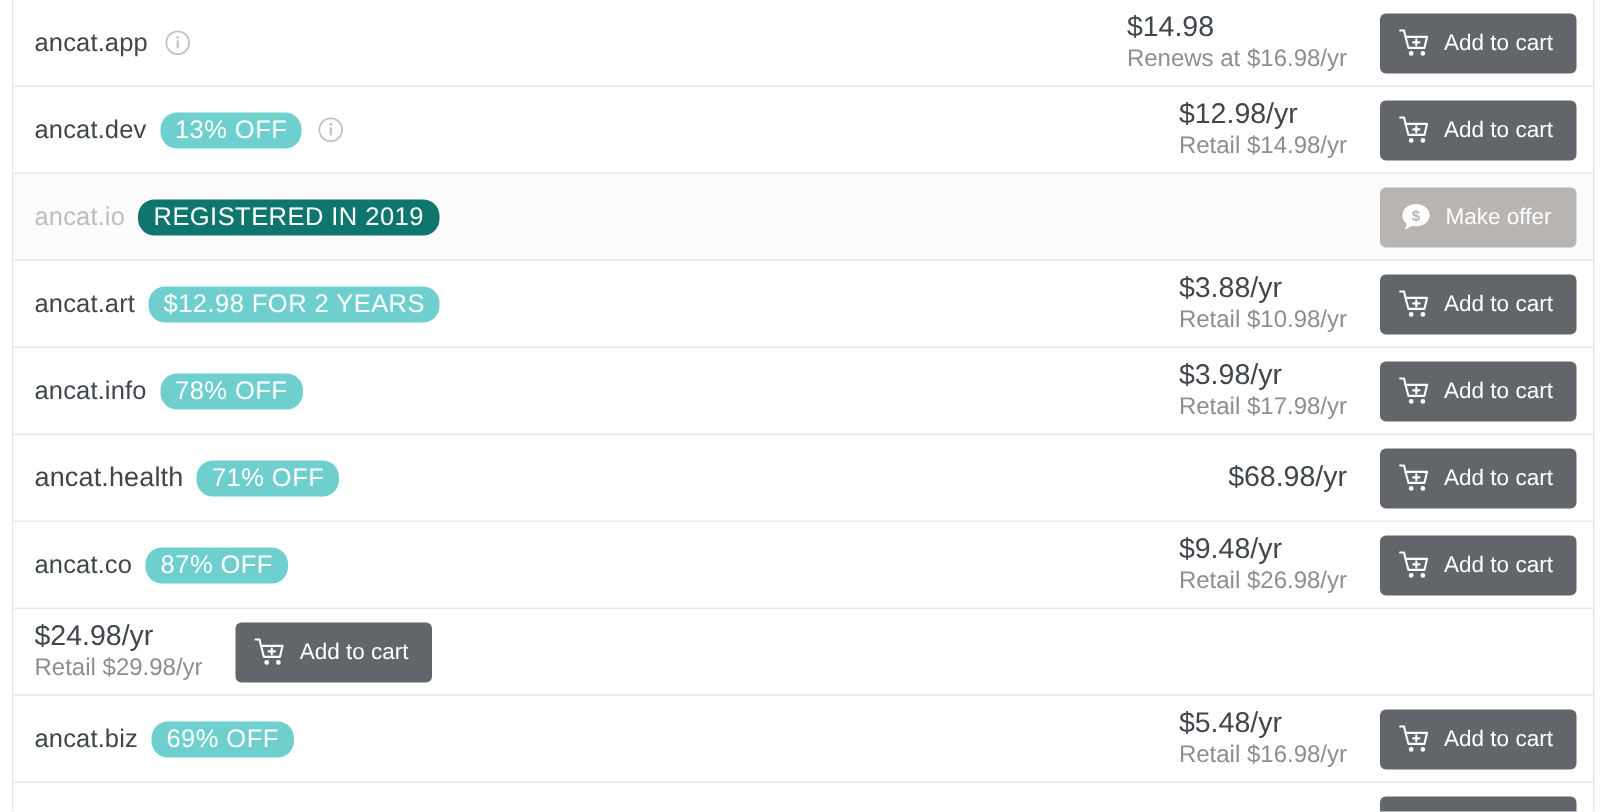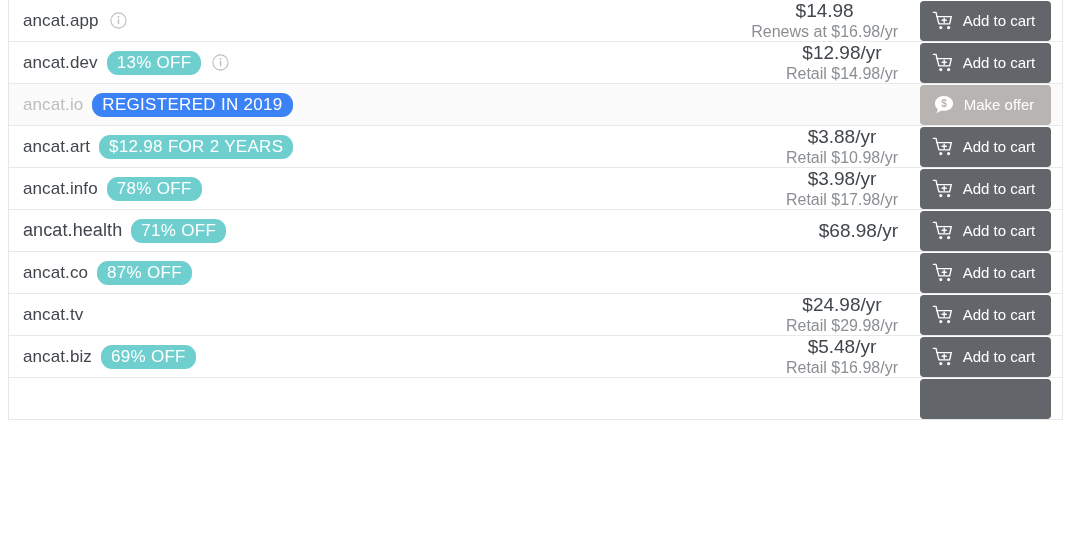--- a/index.html
+++ b/index.html
@@ -22,21 +22,21 @@
     width: 1055px;
     border-left: 1px solid #e6e6e6;
     border-right: 1px solid #e6e6e6;
     background: #ffffff;
   }
 
   .result-row {
     position: relative;
     display: flex;
     align-items: center;
-    height: 42px;
+    height: 58px;
     border-bottom: 1px solid #e9e9e9;
     background: #ffffff;
     padding-left: 14px;
     padding-right: 11px;
   }
   .result-row.first { border-top: none; }
   .result-row.unavailable { background: #fbfbfb; }
 
   
   .domain-cell {
@@ -59,38 +59,38 @@
     margin-left: 9px;
     padding: 3px 10px 4px;
     border-radius: 11px;
     background: #6fcfcf;
     color: #ffffff;
     font-size: 17px;
     line-height: 1;
     letter-spacing: .3px;
     white-space: nowrap;
   }
-  .badge.grey { background: #3b82f6; }
+  .badge.grey { background: #0f766e; }
 
   .info-icon {
     display: inline-flex;
     align-items: center;
     justify-content: center;
     margin-left: 11px;
     width: 17px;
     height: 17px;
     flex: 0 0 auto;
   }
   .info-icon svg { display: block; }
 
   
   .price-cell {
     display: flex;
     flex-direction: column;
-    align-items: center;
+    align-items: flex-start;
     justify-content: center;
     text-align: right;
     margin-right: 22px;
     flex: 0 0 auto;
   }
   .price-main {
     font-size: 19px;
     color: #40464c;
     line-height: 1.12;
     white-space: nowrap;
@@ -302,40 +302,40 @@
     </button>
   </div>
 
   <div class="result-row">
     <div class="domain-cell">
       <span class="domain-name">ancat.co</span>
       <span class="badge">87% OFF</span>
 
     </div>
 
-
-    <button class="action-btn">
-      <span class="btn-icon">
-        <svg width="22" height="22" viewBox="0 0 24 24" aria-hidden="true">
-          <path d="M1.5 2.6h2.9l1.1 4.6" fill="none" stroke="#ffffff" stroke-width="1.5" stroke-linecap="round" stroke-linejoin="round"></path>
-          <path d="M5.5 7.2h15.6l-1.9 8.0H7.6L5.5 7.2z" fill="none" stroke="#ffffff" stroke-width="1.5" stroke-linecap="round" stroke-linejoin="round"></path>
-          <path d="M13.3 8.9v4.6M11.0 11.2h4.6" fill="none" stroke="#ffffff" stroke-width="1.5" stroke-linecap="round"></path>
-          <circle cx="9.6" cy="19.2" r="1.7" fill="#ffffff"></circle>
-          <circle cx="18.1" cy="19.2" r="1.7" fill="#ffffff"></circle>
-        </svg>
-      </span>
-      <span class="btn-label">Add to cart</span>
-    </button>
-  </div>
-
-  <div class="result-row">
-    <div class="domain-cell">
-      <span class="domain-name">ancat.tv</span>
-
-    </div>
+    <div class="price-cell">
+      <span class="price-main">$9.48/yr</span>
+      <span class="price-sub">Retail $26.98/yr</span>
+    </div>
+
+    <button class="action-btn">
+      <span class="btn-icon">
+        <svg width="22" height="22" viewBox="0 0 24 24" aria-hidden="true">
+          <path d="M1.5 2.6h2.9l1.1 4.6" fill="none" stroke="#ffffff" stroke-width="1.5" stroke-linecap="round" stroke-linejoin="round"></path>
+          <path d="M5.5 7.2h15.6l-1.9 8.0H7.6L5.5 7.2z" fill="none" stroke="#ffffff" stroke-width="1.5" stroke-linecap="round" stroke-linejoin="round"></path>
+          <path d="M13.3 8.9v4.6M11.0 11.2h4.6" fill="none" stroke="#ffffff" stroke-width="1.5" stroke-linecap="round"></path>
+          <circle cx="9.6" cy="19.2" r="1.7" fill="#ffffff"></circle>
+          <circle cx="18.1" cy="19.2" r="1.7" fill="#ffffff"></circle>
+        </svg>
+      </span>
+      <span class="btn-label">Add to cart</span>
+    </button>
+  </div>
+
+  <div class="result-row">
 
     <div class="price-cell">
       <span class="price-main">$24.98/yr</span>
       <span class="price-sub">Retail $29.98/yr</span>
     </div>
 
     <button class="action-btn">
       <span class="btn-icon">
         <svg width="22" height="22" viewBox="0 0 24 24" aria-hidden="true">
           <path d="M1.5 2.6h2.9l1.1 4.6" fill="none" stroke="#ffffff" stroke-width="1.5" stroke-linecap="round" stroke-linejoin="round"></path>

